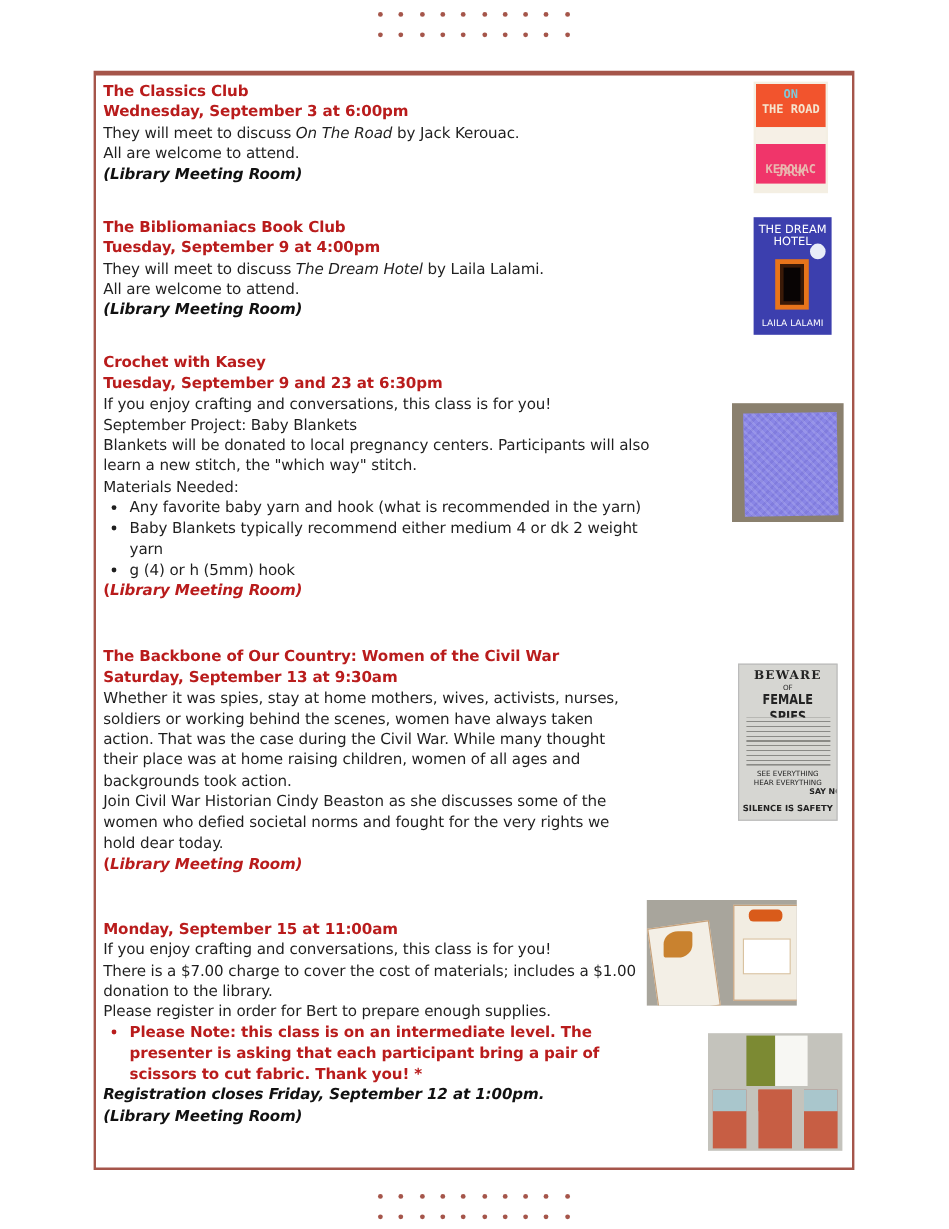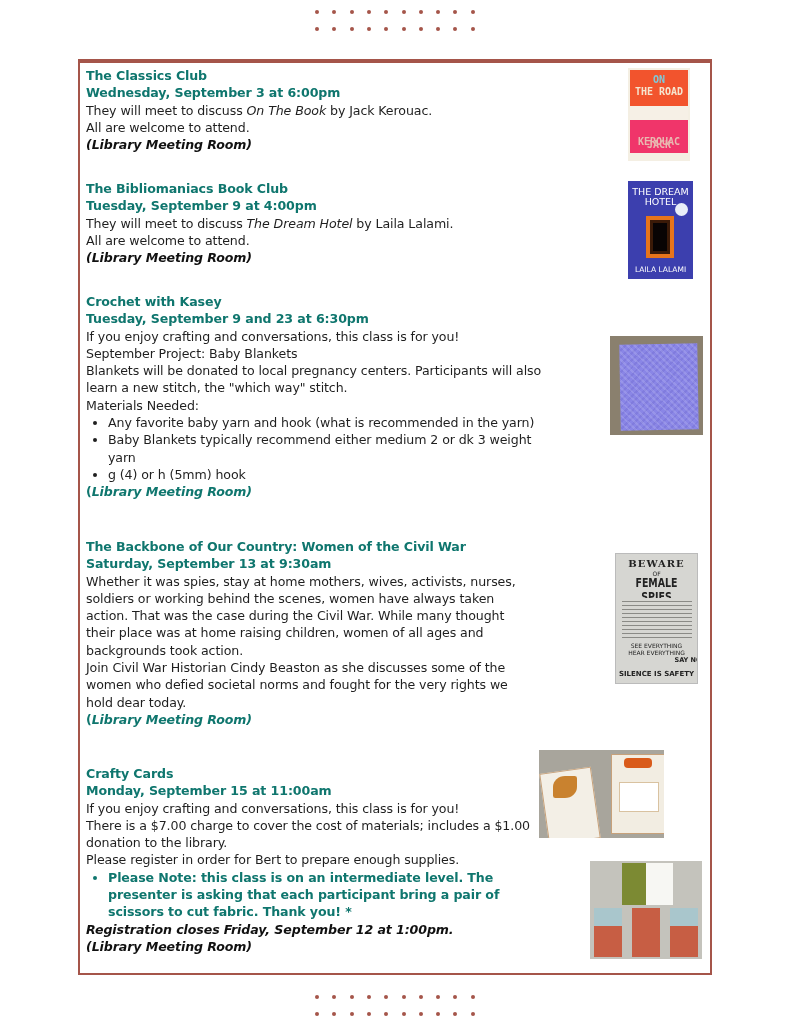--- a/index.html
+++ b/index.html
@@ -4,21 +4,21 @@
 <style>
   html, body { margin:0; padding:0; background:#ffffff; }
   body { width:791px; height:1024px; position:relative; overflow:hidden;
          font-family:"DejaVu Sans", sans-serif; color:#1f1f1f; }
   .dots { position:absolute; left:0; width:791px; height:30px; }
   .dot { position:absolute; width:4px; height:4px; border-radius:50%; background:#a5554a; }
   .frame { position:absolute; left:78px; top:59px; width:634px; height:916px;
            border:2px solid #a5554a; border-top:4px solid #a5554a; box-sizing:border-box; background:#fff; }
   .ev { position:absolute; left:86px; font-size:12.6px; line-height:17.3px; letter-spacing:-0.1px; }
   .ev p { margin:0; }
-  .b { font-weight:bold; color:#0f766e; }
+  .b { font-weight:bold; color:#b91c1c; }
   .loc { font-weight:bold; font-style:italic; color:#111; }
   ul { margin:0; padding-left:22px; }
   ul li { margin:0; padding-left:0; }
   .img { position:absolute; overflow:hidden; }
   
   .otr { left:628px; top:68px; width:62px; height:93px; background:#f4efe3; }
   .otr .top { position:absolute; left:2px; top:2px; width:58px; height:36px; background:#f2542d; }
   .otr .t1 { position:absolute; left:0; width:62px; text-align:center; color:#7fc8d8; font-size:10px; font-weight:bold; font-family:"DejaVu Sans Mono", monospace; line-height:11px; }
   .otr .mid { position:absolute; left:2px; top:38px; width:58px; height:14px; background:#f6f0e6; }
   .otr .bot { position:absolute; left:2px; top:52px; width:58px; height:33px; background:#f0356a; }
@@ -99,21 +99,21 @@
     <div class="dot" style="left: 436.1px; top: 17px; background: rgb(165, 85, 74);"></div>
     <div class="dot" style="left: 453.4px; top: 17px; background: rgb(165, 85, 74);"></div>
     <div class="dot" style="left: 470.7px; top: 17px; background: rgb(165, 85, 74);"></div>
   </div>
 
 <div class="frame"></div>
 
 <div class="ev" style="top:67px; width:500px;">
   <p class="b">The Classics Club</p>
   <p class="b">Wednesday, September 3 at 6:00pm</p>
-  <p><span>They will meet to discuss </span><i>On The Book</i><span> by Jack Kerouac.</span></p>
+  <p><span>They will meet to discuss </span><i>On The Road</i><span> by Jack Kerouac.</span></p>
   <p>All are welcome to attend.</p>
   <p class="loc">(Library Meeting Room)</p>
 </div>
 <div class="img otr">
   <div class="top"></div>
   <div class="t1" style="top:6px;">ON</div>
   <div class="t1" style="top:18px;color:#f5e5cf;">THE ROAD</div>
   <div class="mid"></div>
   <div class="bot"></div>
   <div class="t2" style="top:55px;margin-top:16px;">JACK</div>
@@ -138,21 +138,21 @@
 
 <div class="ev" style="top:293px; width:470px;">
   <p class="b">Crochet with Kasey</p>
   <p class="b">Tuesday, September 9 and 23 at 6:30pm</p>
   <p>If you enjoy crafting and conversations, this class is for you!</p>
   <p>September Project: Baby Blankets</p>
   <p>Blankets will be donated to local pregnancy centers. Participants will also learn a new stitch, the "which way" stitch.</p>
   <p>Materials Needed:</p>
   <ul>
     <li>Any favorite baby yarn and hook (what is recommended in the yarn)</li>
-    <li style="padding-right:20px;">Baby Blankets typically recommend either medium 2 or dk 3 weight yarn</li>
+    <li style="padding-right:20px;">Baby Blankets typically recommend either medium 4 or dk 2 weight yarn</li>
     <li>g (4) or h (5mm) hook</li>
   </ul>
   <p class="b"><span>(</span><i>Library Meeting Room)</i></p>
 </div>
 <div class="img bl">
     <div class="sq"></div>
   </div>
 
 <div class="ev" style="top:538px; width:440px;">
   <p class="b" style="white-space:nowrap;">The Backbone of Our Country: Women of the Civil War</p>
@@ -166,21 +166,20 @@
   <div class="l" style="top:16px;font-size:6px;">OF</div>
   <div class="l" style="top:22px;font-size:11.5px;font-weight:bold;transform:scaleX(0.82);">FEMALE SPIES</div>
   <div class="l" style="top:44px;left:6px;width:70px;height:40px;background:repeating-linear-gradient(#d6d6d2 0 3px,#8a8a86 3px 4px);"></div>
   <div class="l" style="top:88px;font-size:6px;">SEE EVERYTHING</div>
   <div class="l" style="top:95px;font-size:6px;">HEAR EVERYTHING</div>
   <div class="l" style="top:102px;font-size:6.5px;font-weight:bold;padding-left:43px;">SAY NOTHING</div>
   <div class="l" style="top:116px;font-size:7px;font-weight:bold;">SILENCE IS SAFETY</div>
 </div>
 
 <div class="ev" style="top:765px; width:450px;">
-  <p class="b">Crafty Cards</p>
   <p class="b">Monday, September 15 at 11:00am</p>
   <p style="white-space:nowrap;">If you enjoy crafting and conversations, this class is for you!</p>
   <p>There is a $7.00 charge to cover the cost of materials; includes a $1.00 donation to the library.</p>
   <p style="white-space:nowrap;">Please register in order for Bert to prepare enough supplies.</p>
   <ul>
     <li class="b">Please Note: this class is on an intermediate level. The presenter is asking that each participant bring a pair of scissors to cut fabric. Thank you! *</li>
   </ul>
   <p class="loc">Registration closes Friday, September 12 at 1:00pm.</p>
   <p class="loc">(Library Meeting Room)</p>
 </div>

